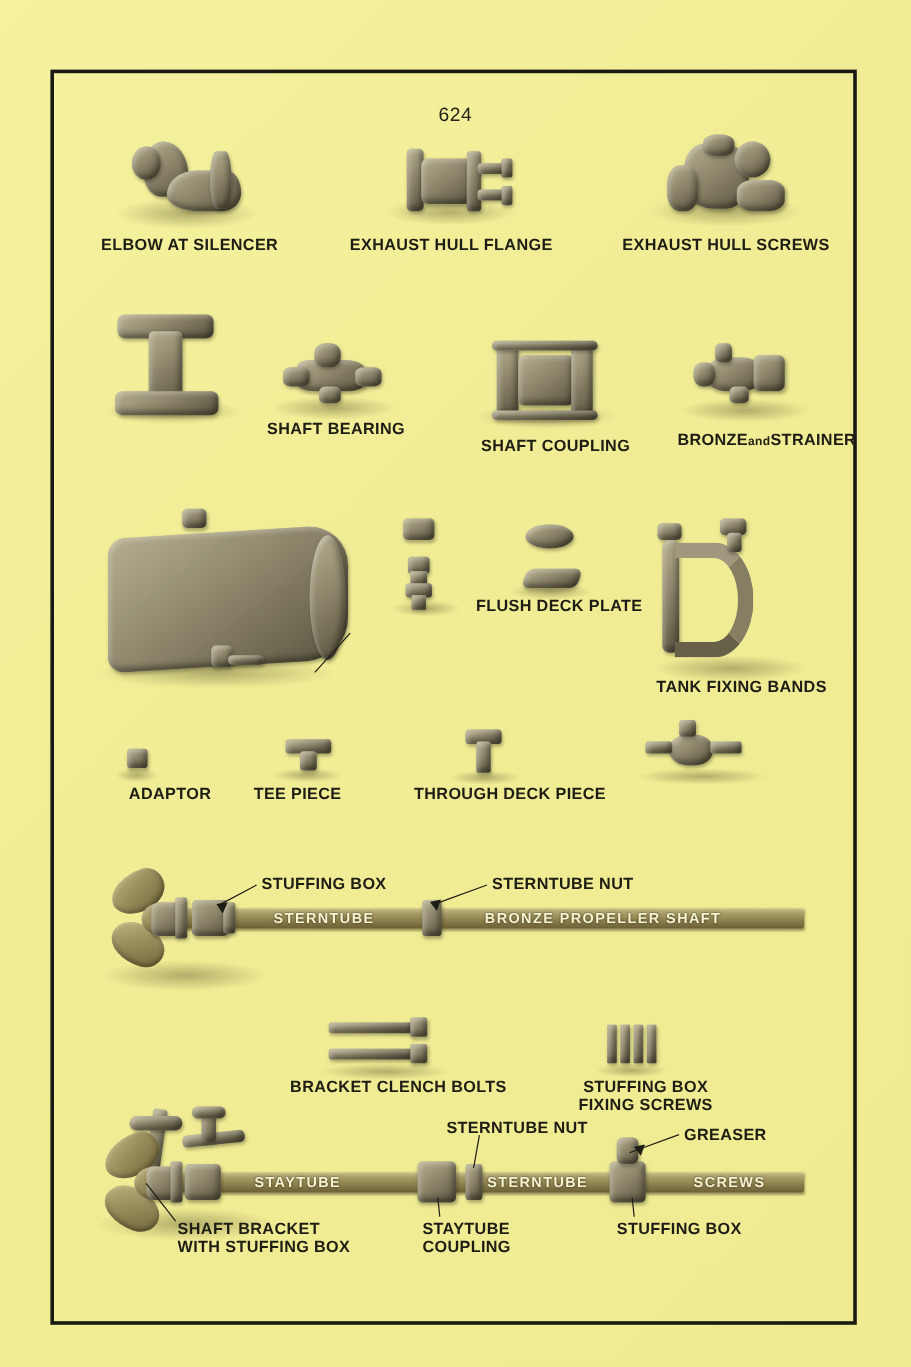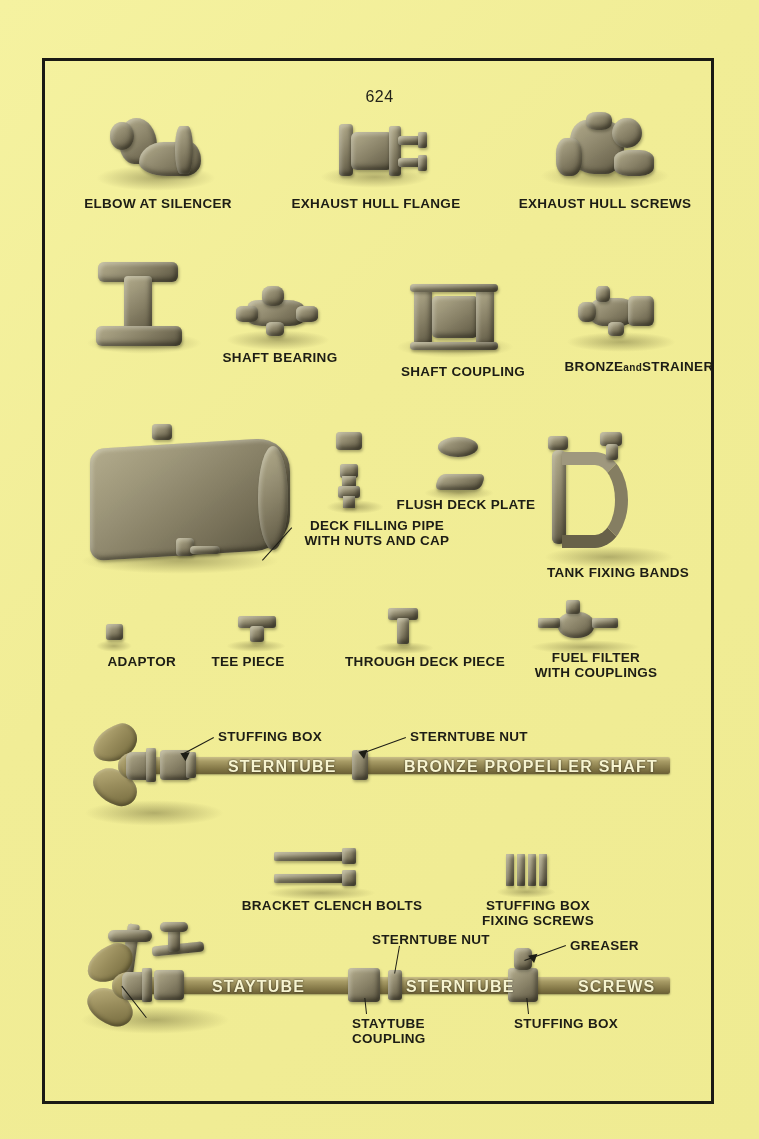--- a/index.html
+++ b/index.html
@@ -42,21 +42,21 @@
     font-weight: bold;
     color: #1d1d15;
     letter-spacing: 0.3px;
     line-height: 15px;
     text-align: center;
     white-space: pre-line;
   }
   .caption.left { text-align: left; }
   .inline-label {
     position: absolute;
-    font-size: 16px;
+    font-size: 12px;
     font-weight: bold;
     color: #f7f4cf;
     letter-spacing: 1.2px;
     text-shadow: 0 0 2px rgba(0,0,0,0.7);
   }
   
   .part {
     position: absolute;
     filter: saturate(0.55) contrast(1.05);
   }
@@ -182,22 +182,20 @@
   <div class="leader" style="left:262px; top:560px; width:44px; transform: rotate(-48deg);"></div>
 
   <div>
     <div class="shadowblob" style="left:326px; top:500px; width:58px; height:14px;"></div>
     <div class="part metal" style="left:336px; top:432px; width:26px; height:18px; border-radius:4px;"></div>
     <div class="part metal" style="left:340px; top:464px; width:18px; height:14px; border-radius:3px;"></div>
     <div class="part metal" style="left:342px; top:476px; width:14px; height:12px;"></div>
     <div class="part metal" style="left:338px; top:486px; width:22px; height:12px; border-radius:3px;"></div>
     <div class="part metal" style="left:343px; top:496px; width:12px; height:12px;"></div>
   </div>
-  <div class="caption" style="left:262px; top:518px; width:230px;">DECK FILLING PIPE
-WITH NUTS AND CAP</div>
 
   <div>
     <div class="shadowblob" style="left:424px; top:486px; width:70px; height:14px;"></div>
     <div class="part metal" style="left:438px; top:437px; width:40px; height:20px; border-radius:50%;"></div>
     <div class="part metal" style="left:437px; top:474px; width:46px; height:16px; border-radius:6px; transform: skewX(-18deg);"></div>
   </div>
   <div class="caption" style="left:388px; top:497px; width:156px;">FLUSH DECK PLATE</div>
 
   <div>
     <div class="shadowblob" style="left:544px; top:546px; width:130px; height:22px;"></div>
@@ -229,22 +227,20 @@
   </div>
   <div class="caption" style="left:330px; top:654px; width:190px;">THROUGH DECK PIECE</div>
 
   <div>
     <div class="shadowblob" style="left:530px; top:640px; width:110px; height:14px;"></div>
     <div class="part metal" style="left:558px; top:612px; width:36px; height:26px; border-radius:45%;"></div>
     <div class="part metal" style="left:538px; top:618px; width:22px; height:10px; border-radius:2px;"></div>
     <div class="part metal" style="left:592px; top:618px; width:26px; height:10px; border-radius:2px;"></div>
     <div class="part metal" style="left:566px; top:600px; width:14px; height:14px; border-radius:3px;"></div>
   </div>
-  <div class="caption" style="left:496px; top:650px; width:200px;">FUEL FILTER
-WITH  COUPLINGS</div>
 
   <div>
     <div class="shadowblob" style="left:84px; top:800px; width:140px; height:26px;"></div>
 
     <div class="prop-blade" style="left:92px; top:726px; width:46px; height:34px; border-radius:70% 30% 55% 45%/60% 45% 55% 40%; transform: rotate(-18deg);"></div>
     <div class="prop-blade" style="left:92px; top:770px; width:46px; height:34px; border-radius:40% 60% 35% 65%/45% 55% 45% 55%; transform: rotate(18deg);"></div>
     <div class="prop-blade" style="left:118px; top:752px; width:34px; height:28px; border-radius:50%;"></div>
 
     <div class="part metal" style="left:126px; top:752px; width:26px; height:28px; border-radius:6px;"></div>
 
@@ -316,20 +312,22 @@
   <div class="inline-label" style="left:406px; top:978px;">STERNTUBE</div>
   <div class="inline-label" style="left:578px; top:978px;">SCREWS</div>
 
   <div class="caption left" style="left:372px; top:932px; width:160px;">STERNTUBE NUT</div>
   <div class="leader" style="left:400px; top:946px; width:28px; transform: rotate(100deg);"></div>
 
   <div class="caption left" style="left:570px; top:938px; width:120px;">GREASER</div>
   <div class="leader" style="left:566px; top:946px; width:44px; transform: rotate(160deg);"></div>
   <div class="arrowhead" style="left:528px; top:952px; border-width:5px 8px 5px 0; border-color: transparent #1d1d15 transparent transparent; transform: rotate(20deg);"></div>
 
+  <div class="caption left" style="left:148px; top:1016px; width:220px;">SHAFT BRACKET
+WITH STUFFING BOX</div>
   <div class="leader" style="left:146px; top:1018px; width:40px; transform: rotate(-128deg);"></div>
 
   <div class="caption left" style="left:352px; top:1016px; width:120px;">STAYTUBE
 COUPLING</div>
   <div class="leader" style="left:366px; top:1014px; width:16px; transform: rotate(-96deg);"></div>
 
   <div class="caption left" style="left:514px; top:1016px; width:150px;">STUFFING BOX</div>
   <div class="leader" style="left:528px; top:1014px; width:16px; transform: rotate(-96deg);"></div>
 
 </div>

